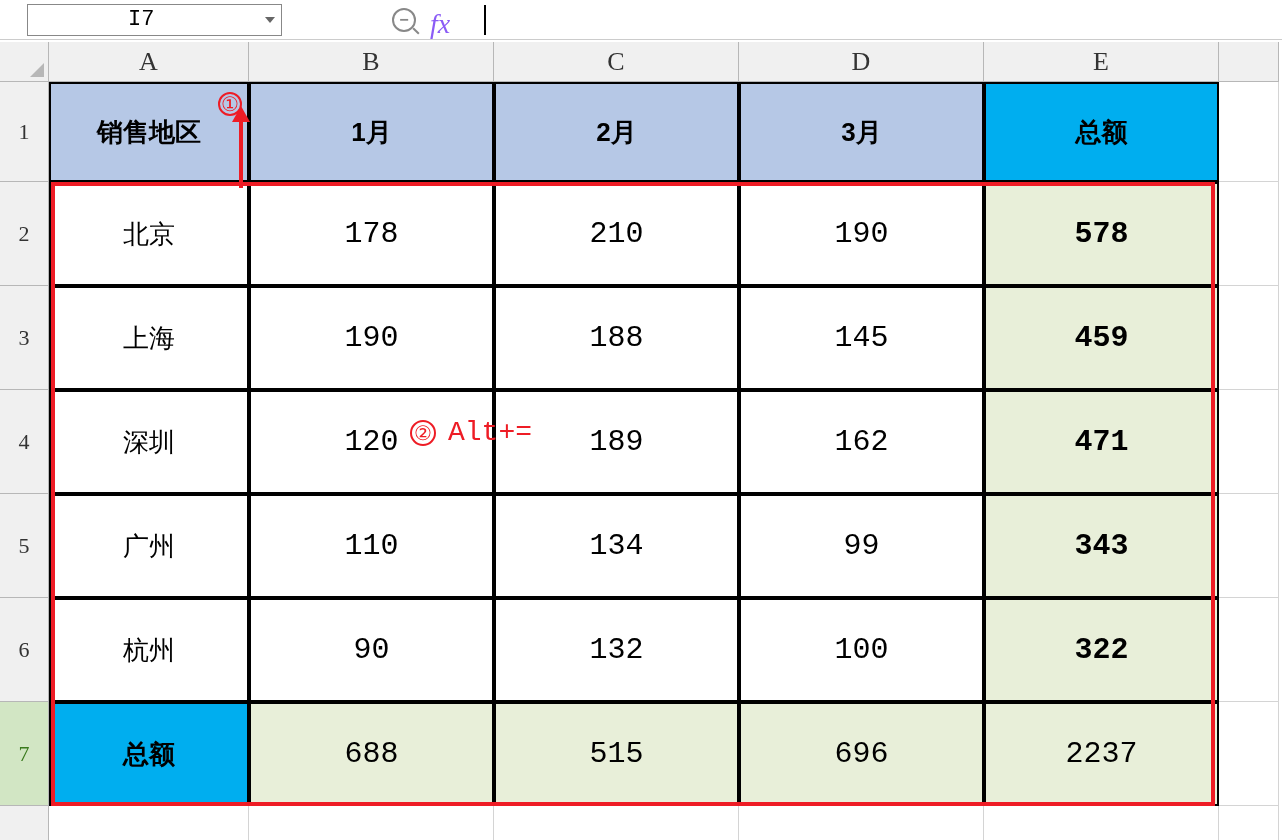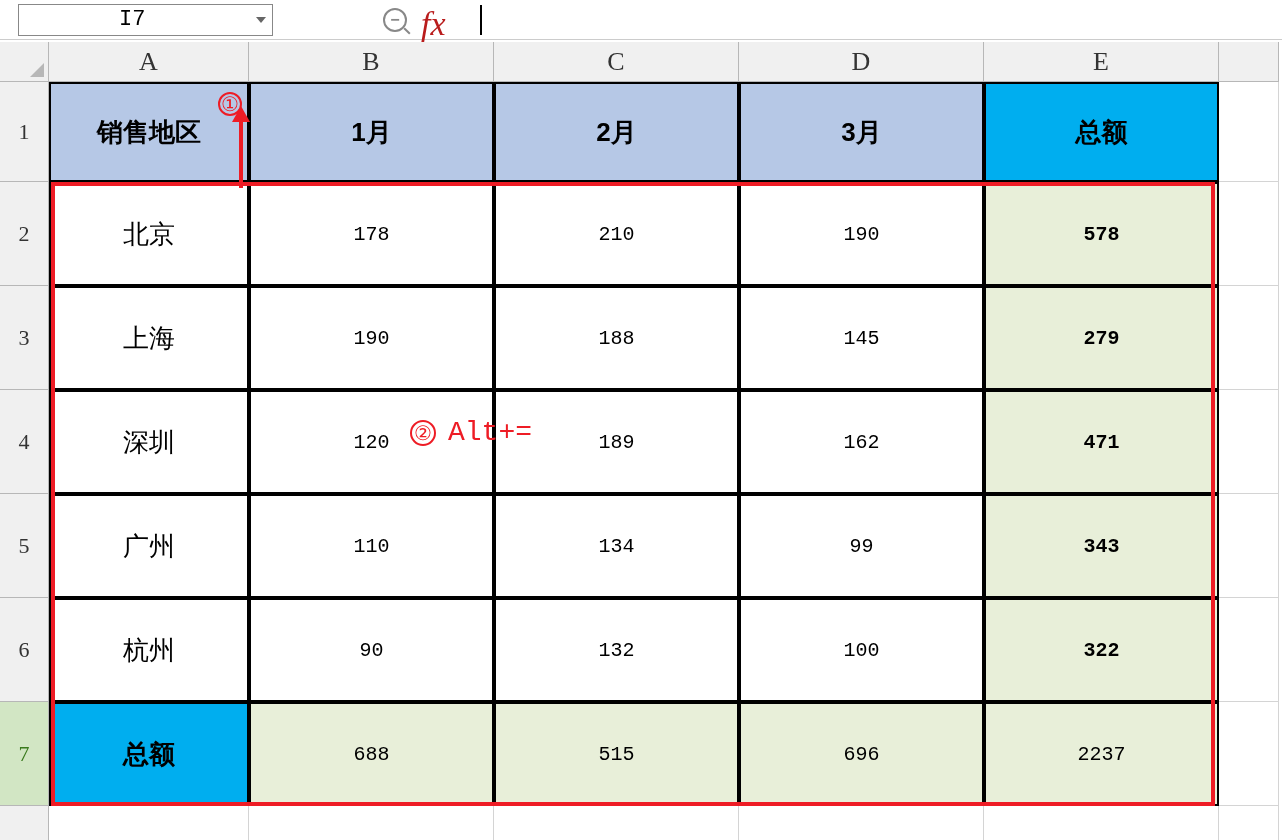--- a/index.html
+++ b/index.html
@@ -9,21 +9,21 @@
       overflow: hidden;
       width: 1282px;
       height: 840px;
       position: relative;
     }
     .formula-bar {
       display: flex;
       align-items: center;
       height: 40px;
       border-bottom: 1px solid #ccc;
-      padding-left: 18px;
+      padding-left: 27px;
     }
     .name-box {
       width: 255px;
       height: 32px;
       border: 1px solid #888;
       display: flex;
       align-items: center;
       justify-content: space-between;
       padding: 0 6px 0 100px;
       font-family: "Courier New", monospace;
@@ -57,22 +57,22 @@
       content: "";
       position: absolute;
       width: 8px; height: 2px;
       background: #888;
       transform: rotate(45deg);
       right: -6px; bottom: -2px;
     }
     .fx-label {
       font-family: serif;
       font-style: italic;
-      font-size: 34px;
-      color: #b91c1c;
+      font-size: 28px;
+      color: #8b5cf6;
       margin-top: 8px;
     }
     .fx-input-line {
       width: 2px; height: 30px;
       background: #000;
       margin-left: 20px;
     }
     
     .sheet {
       position: relative;
@@ -140,21 +140,21 @@
     .row {
       display: flex;
     }
     .cell {
       border-right: 1px solid #d4d4d4;
       border-bottom: 1px solid #d4d4d4;
       display: flex;
       align-items: center;
       justify-content: center;
       font-family: "Courier New", monospace;
-      font-size: 20px;
+      font-size: 30px;
       background: #fff;
       position: relative;
     }
     
     .hdr-cell {
       background: #b6c8e6 !important;
       border: 2px solid #000 !important;
       font-family: "Microsoft YaHei", sans-serif;
       font-weight: bold;
       font-size: 26px;
@@ -296,21 +296,21 @@
       <div class="cell data-cell" style="width:245px;height:104px">190</div>
       <div class="cell data-cell total-col" style="width:235px;height:104px">578</div>
       <div class="cell" style="width:60px;height:104px"></div>
     </div>
 
     <div class="row">
       <div class="cell data-cell region-cell" style="width:200px;height:104px">上海</div>
       <div class="cell data-cell" style="width:245px;height:104px">190</div>
       <div class="cell data-cell" style="width:245px;height:104px">188</div>
       <div class="cell data-cell" style="width:245px;height:104px">145</div>
-      <div class="cell data-cell total-col" style="width:235px;height:104px">279</div>
+      <div class="cell data-cell total-col" style="width:235px;height:104px">459</div>
       <div class="cell" style="width:60px;height:104px"></div>
     </div>
 
     <div class="row">
       <div class="cell data-cell region-cell" style="width:200px;height:104px">深圳</div>
       <div class="cell data-cell" style="width:245px;height:104px">120</div>
       <div class="cell data-cell" style="width:245px;height:104px">189</div>
       <div class="cell data-cell" style="width:245px;height:104px">162</div>
       <div class="cell data-cell total-col" style="width:235px;height:104px">471</div>
       <div class="cell" style="width:60px;height:104px"></div>

